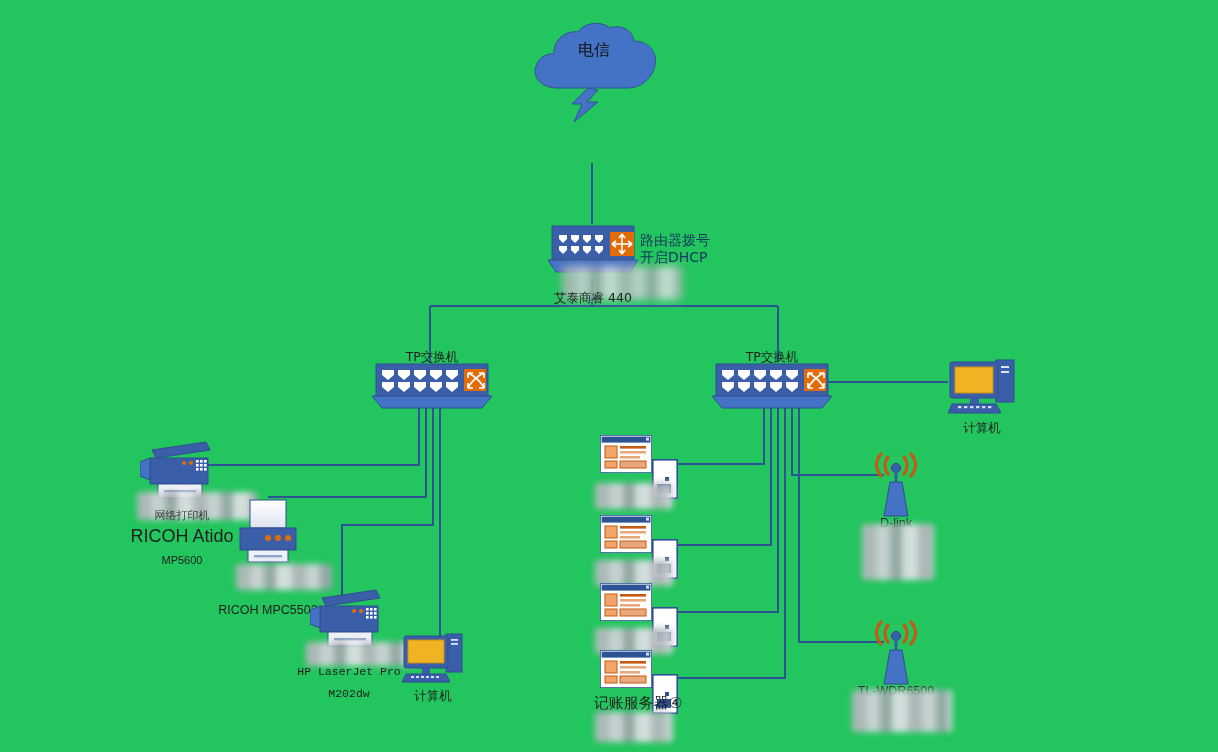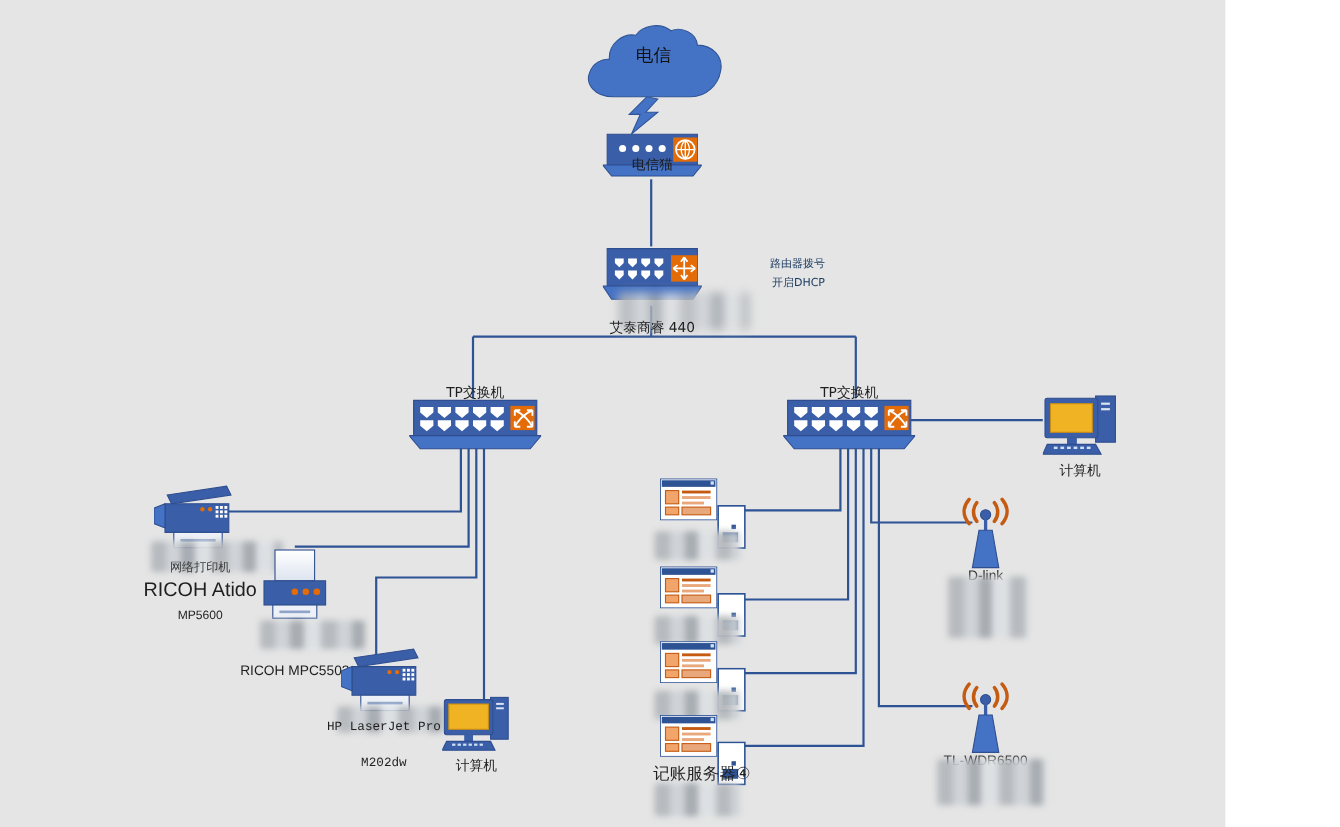--- a/index.html
+++ b/index.html
@@ -3,42 +3,42 @@
 <meta charset="utf-8">
 <style>
   * { box-sizing: border-box; }
   html, body {
     margin: 0; padding: 0;
     background: #ffffff;
     font-family: "Liberation Sans", "DejaVu Sans", sans-serif;
   }
   #canvas {
     position: relative;
-    width: 1114px;
+    width: 1218px;
     height: 752px;
-    background: #e5e5e5;
+    background: #22c55e;
     overflow: hidden;
   }
   .node { position: absolute; }
   .lbl {
     position: absolute;
     color: #1f1f1f;
     font-size: 12px;
     line-height: 15px;
     white-space: pre;
     text-align: center;
   }
   .lbl-cn { font-family: "DejaVu Sans", sans-serif; font-size: 12.5px; }
   .lbl-mono { font-family: "Liberation Mono", "DejaVu Sans Mono", monospace; font-size: 11.5px; }
   .lbl-note {
     color: #17375e;
     font-family: "DejaVu Sans", sans-serif;
-    font-size: 10px;
+    font-size: 14px;
     line-height: 17px;
-    text-align: right;
+    text-align: left;
   }
   
   .censor {
     position: absolute;
     background:
       repeating-linear-gradient(90deg,
         rgba(180,184,188,.95) 0 14px,
         rgba(206,210,214,.95) 14px 28px,
         rgba(160,166,172,.9) 28px 40px,
         rgba(221,224,227,.95) 40px 56px);
@@ -91,34 +91,20 @@
       <path d="M30,66 C12,66 4,54 8,44 C11,35 20,31 26,32 C25,18 38,8 50,10 C56,1 72,-2 82,6
                C92,2 105,8 106,19 C120,19 130,30 127,43 C125,55 114,66 100,66 Z" fill="#4472C4" stroke="#2F5597" stroke-width="1"></path>
     </svg>
     <div class="lbl lbl-cn" style="left:0; top:20px; width:132px; font-size:16px; color:#111;">电信</div>
   </div>
 
   <svg class="node" style="left:568px; top:88px;" width="44" height="36" viewBox="0 0 44 36">
     <path d="M20,0 L4,16 L14,16 L6,34 L30,14 L19,14 L30,2 Z" fill="#4472C4" stroke="#2F5597" stroke-width="1"></path>
   </svg>
 
-  <div class="node" style="left:548px; top:120px;">
-    <svg width="90" height="44" viewBox="0 0 90 44">
-      <path d="M4,2 H86 V30 H4 Z" fill="#3A5FA8" stroke="#2F4E8F"></path>
-      <path d="M0,30 H90 L82,40 H8 Z" fill="#4472C4" stroke="#2F4E8F"></path>
-      <circle cx="18" cy="15" r="3.2" fill="#fff"></circle>
-        <circle cx="30" cy="15" r="3.2" fill="#fff"></circle>
-      <circle cx="42" cy="15" r="3.2" fill="#fff"></circle>
-        <circle cx="54" cy="15" r="3.2" fill="#fff"></circle>
-      <rect x="64" y="5" width="22" height="22" fill="#E36C09"></rect>
-      <circle cx="75" cy="16" r="8.5" fill="none" stroke="#fff" stroke-width="1.6"></circle>
-      <path d="M66.5,16 H83.5 M75,7.5 V24.5 M75,7.5 C70,12 70,20 75,24.5 M75,7.5 C80,12 80,20 75,24.5" stroke="#fff" stroke-width="1.2" fill="none"></path>
-    </svg>
-    <div class="lbl lbl-cn" style="left:0; top:22px; width:90px; color:#1a1a1a;">电信猫</div>
-  </div>
 
   <div class="node" style="left:548px; top:224px;">
     <svg width="90" height="52" viewBox="0 0 90 52">
       <path d="M4,2 H86 V36 H4 Z" fill="#3A5FA8" stroke="#2F4E8F"></path>
       <path d="M0,36 H90 L82,48 H8 Z" fill="#4472C4" stroke="#2F4E8F"></path>
       <g fill="#fff">
         <path d="M11,11 h8 v4 l-4,4 l-4,-4 z"></path>
           <path d="M23,11 h8 v4 l-4,4 l-4,-4 z"></path>
         <path d="M35,11 h8 v4 l-4,4 l-4,-4 z"></path>
           <path d="M47,11 h8 v4 l-4,4 l-4,-4 z"></path>
@@ -259,21 +245,21 @@
           <rect x="64" y="20" width="2.6" height="2.6"></rect>
         <rect x="56" y="24" width="2.6" height="2.6"></rect>
           <rect x="60" y="24" width="2.6" height="2.6"></rect>
           <rect x="64" y="24" width="2.6" height="2.6"></rect>
         <rect x="56" y="28" width="2.6" height="2.6"></rect>
           <rect x="60" y="28" width="2.6" height="2.6"></rect>
           <rect x="64" y="28" width="2.6" height="2.6"></rect>
       </g>
     </svg>
     <div class="censor" style="left:-4px; top:54px; width:110px; height:24px;"></div>
-    <div class="lbl lbl-mono" style="left:-16px; top:66px; width:110px;">HP LaserJet Pro</div>
+    <div class="lbl lbl-mono" style="left:-16px; top:76px; width:110px;">HP LaserJet Pro</div>
     <div class="lbl lbl-mono" style="left:-16px; top:98px; width:110px;">M202dw</div>
   </div>
 
   <div class="node" style="left:402px; top:632px;">
     <svg width="62" height="54" viewBox="0 0 62 54">
       <rect x="44" y="2" width="16" height="38" fill="#3A5FA8" stroke="#2F4E8F"></rect>
       <rect x="49" y="7" width="7" height="1.8" fill="#DCE4F0"></rect>
       <rect x="49" y="11" width="7" height="1.8" fill="#DCE4F0"></rect>
       <rect x="2" y="4" width="44" height="32" rx="2" fill="#3A5FA8" stroke="#2F4E8F"></rect>
       <rect x="6" y="8" width="36" height="23" fill="#F0B323" stroke="#C98E14"></rect>

